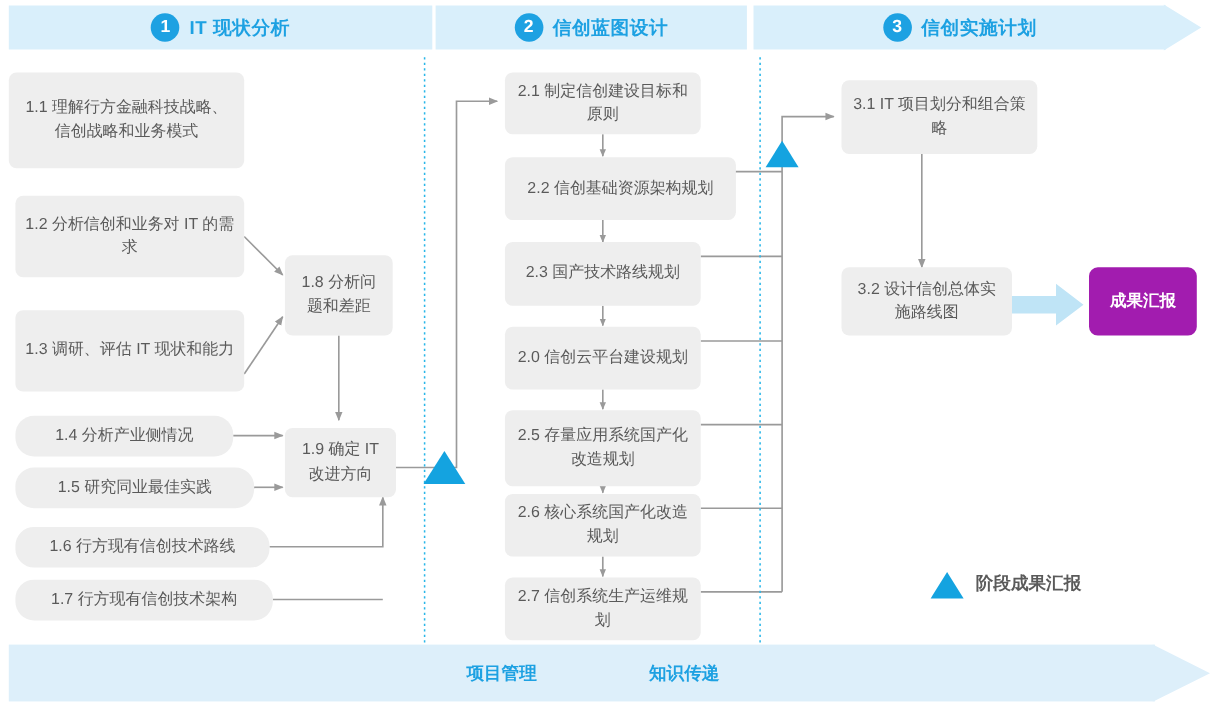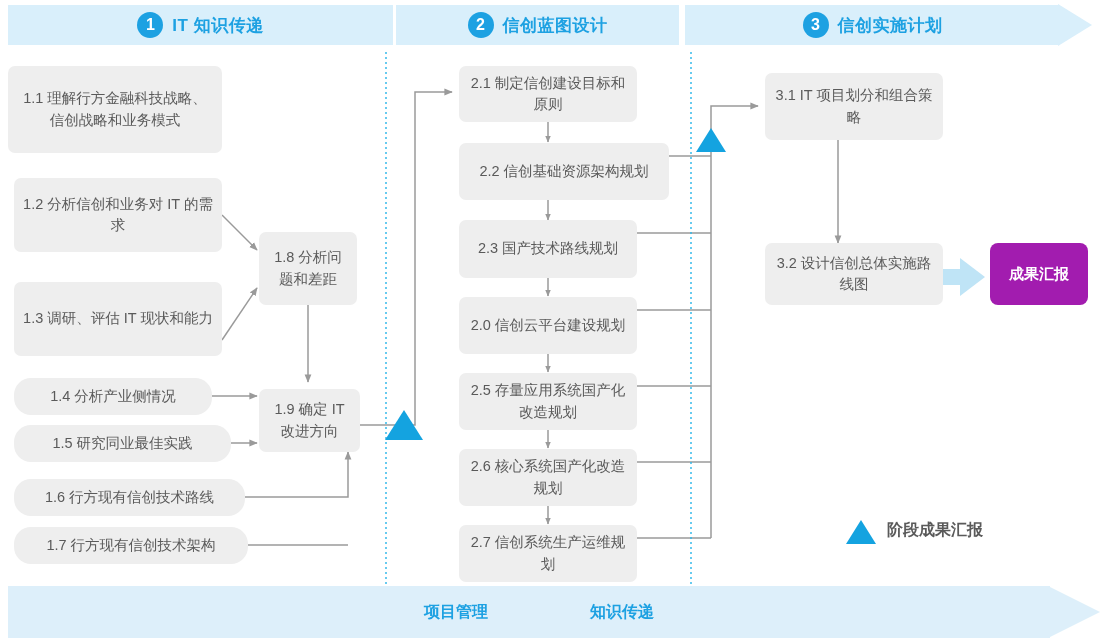--- a/index.html
+++ b/index.html
@@ -194,21 +194,21 @@
 
     <path d="M1048,586 L1100,612 L1048,638 z" fill="#ddeffa"></path>
 
     <path d="M383,4 L415,25 L383,46 L383,36 L401,25 L383,14 z" fill="#ffffff"></path>
     <path d="M672,4 L704,25 L672,46 L672,36 L690,25 L672,14 z" fill="#ffffff"></path>
     <path d="M1058,4 L1092,25 L1058,46 z" fill="#d9effb"></path>
   </svg>
 
   <div class="banner" style="left:8px;top:5px;width:385px;">
     <span class="num">1</span>
-    <span class="btxt">IT 知识传递</span>
+    <span class="btxt">IT 现状分析</span>
   </div>
   <div class="banner" style="left:396px;top:5px;width:283px;">
     <span class="num">2</span>
     <span class="btxt">信创蓝图设计</span>
   </div>
   <div class="banner" style="left:685px;top:5px;width:375px;">
     <span class="num">3</span>
     <span class="btxt">信创实施计划</span>
   </div>
 
@@ -231,29 +231,29 @@
   <div class="box" style="left:259px;top:389px;width:101px;height:63px;">1.9 确定 IT 改进方向</div>
 
   <div class="box" style="left:459px;top:66px;width:178px;height:56px;">2.1 制定信创建设目标和原则</div>
 
   <div class="box" style="left:459px;top:143px;width:210px;height:57px;">2.2 信创基础资源架构规划</div>
 
   <div class="box" style="left:459px;top:220px;width:178px;height:58px;">2.3 国产技术路线规划</div>
 
   <div class="box" style="left:459px;top:297px;width:178px;height:57px;">2.0 信创云平台建设规划</div>
 
-  <div class="box" style="left:459px;top:373px;width:178px;height:57px;">2.5 存量应用系统国产化改造规划</div>
+  <div class="box" style="left:459px;top:373px;width:178px;height:69px;">2.5 存量应用系统国产化改造规划</div>
 
   <div class="box" style="left:459px;top:449px;width:178px;height:57px;">2.6 核心系统国产化改造规划</div>
 
   <div class="box" style="left:459px;top:525px;width:178px;height:57px;">2.7 信创系统生产运维规划</div>
 
   <div class="box" style="left:765px;top:73px;width:178px;height:67px;">3.1 IT 项目划分和组合策略</div>
 
-  <div class="box" style="left:765px;top:243px;width:178px;height:62px;">3.2 设计信创总体实施路线图</div>
+  <div class="box" style="left:765px;top:243px;width:155px;height:62px;">3.2 设计信创总体实施路线图</div>
 
   <div class="badge" style="left:990px;top:243px;width:98px;height:62px;">成果汇报</div>
 
   <div class="tri" style="left:385px;top:410px;"></div>
   <div class="tri sm" style="left:696px;top:128px;"></div>
 
   <div class="legend" style="left:846px;top:520px;">
     <span class="ltri"></span>
     <span class="ltxt">阶段成果汇报</span>
   </div>

